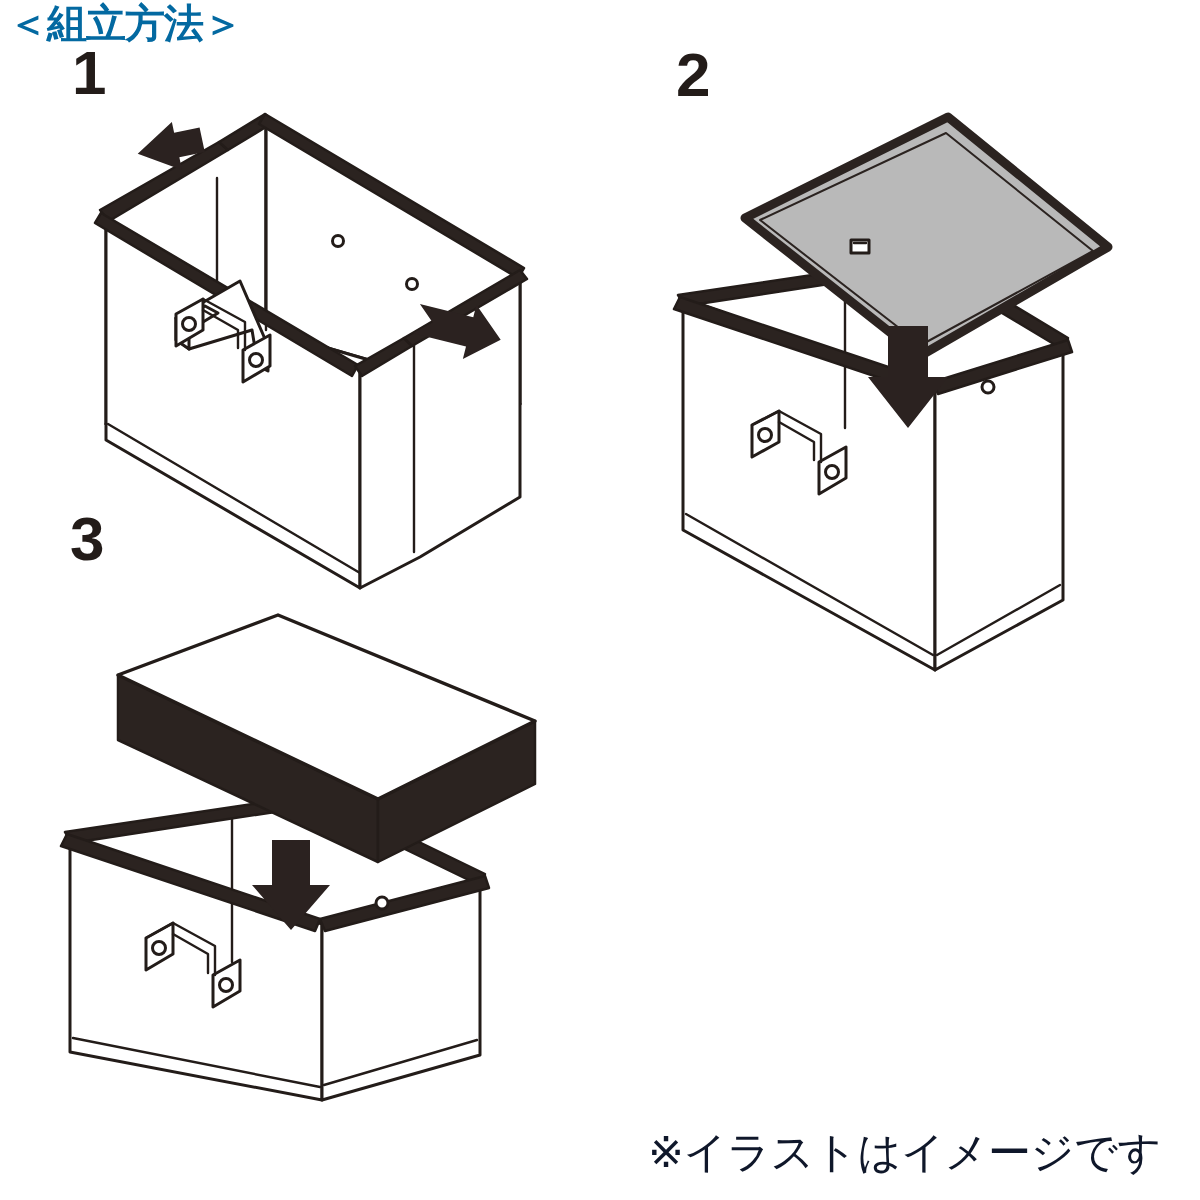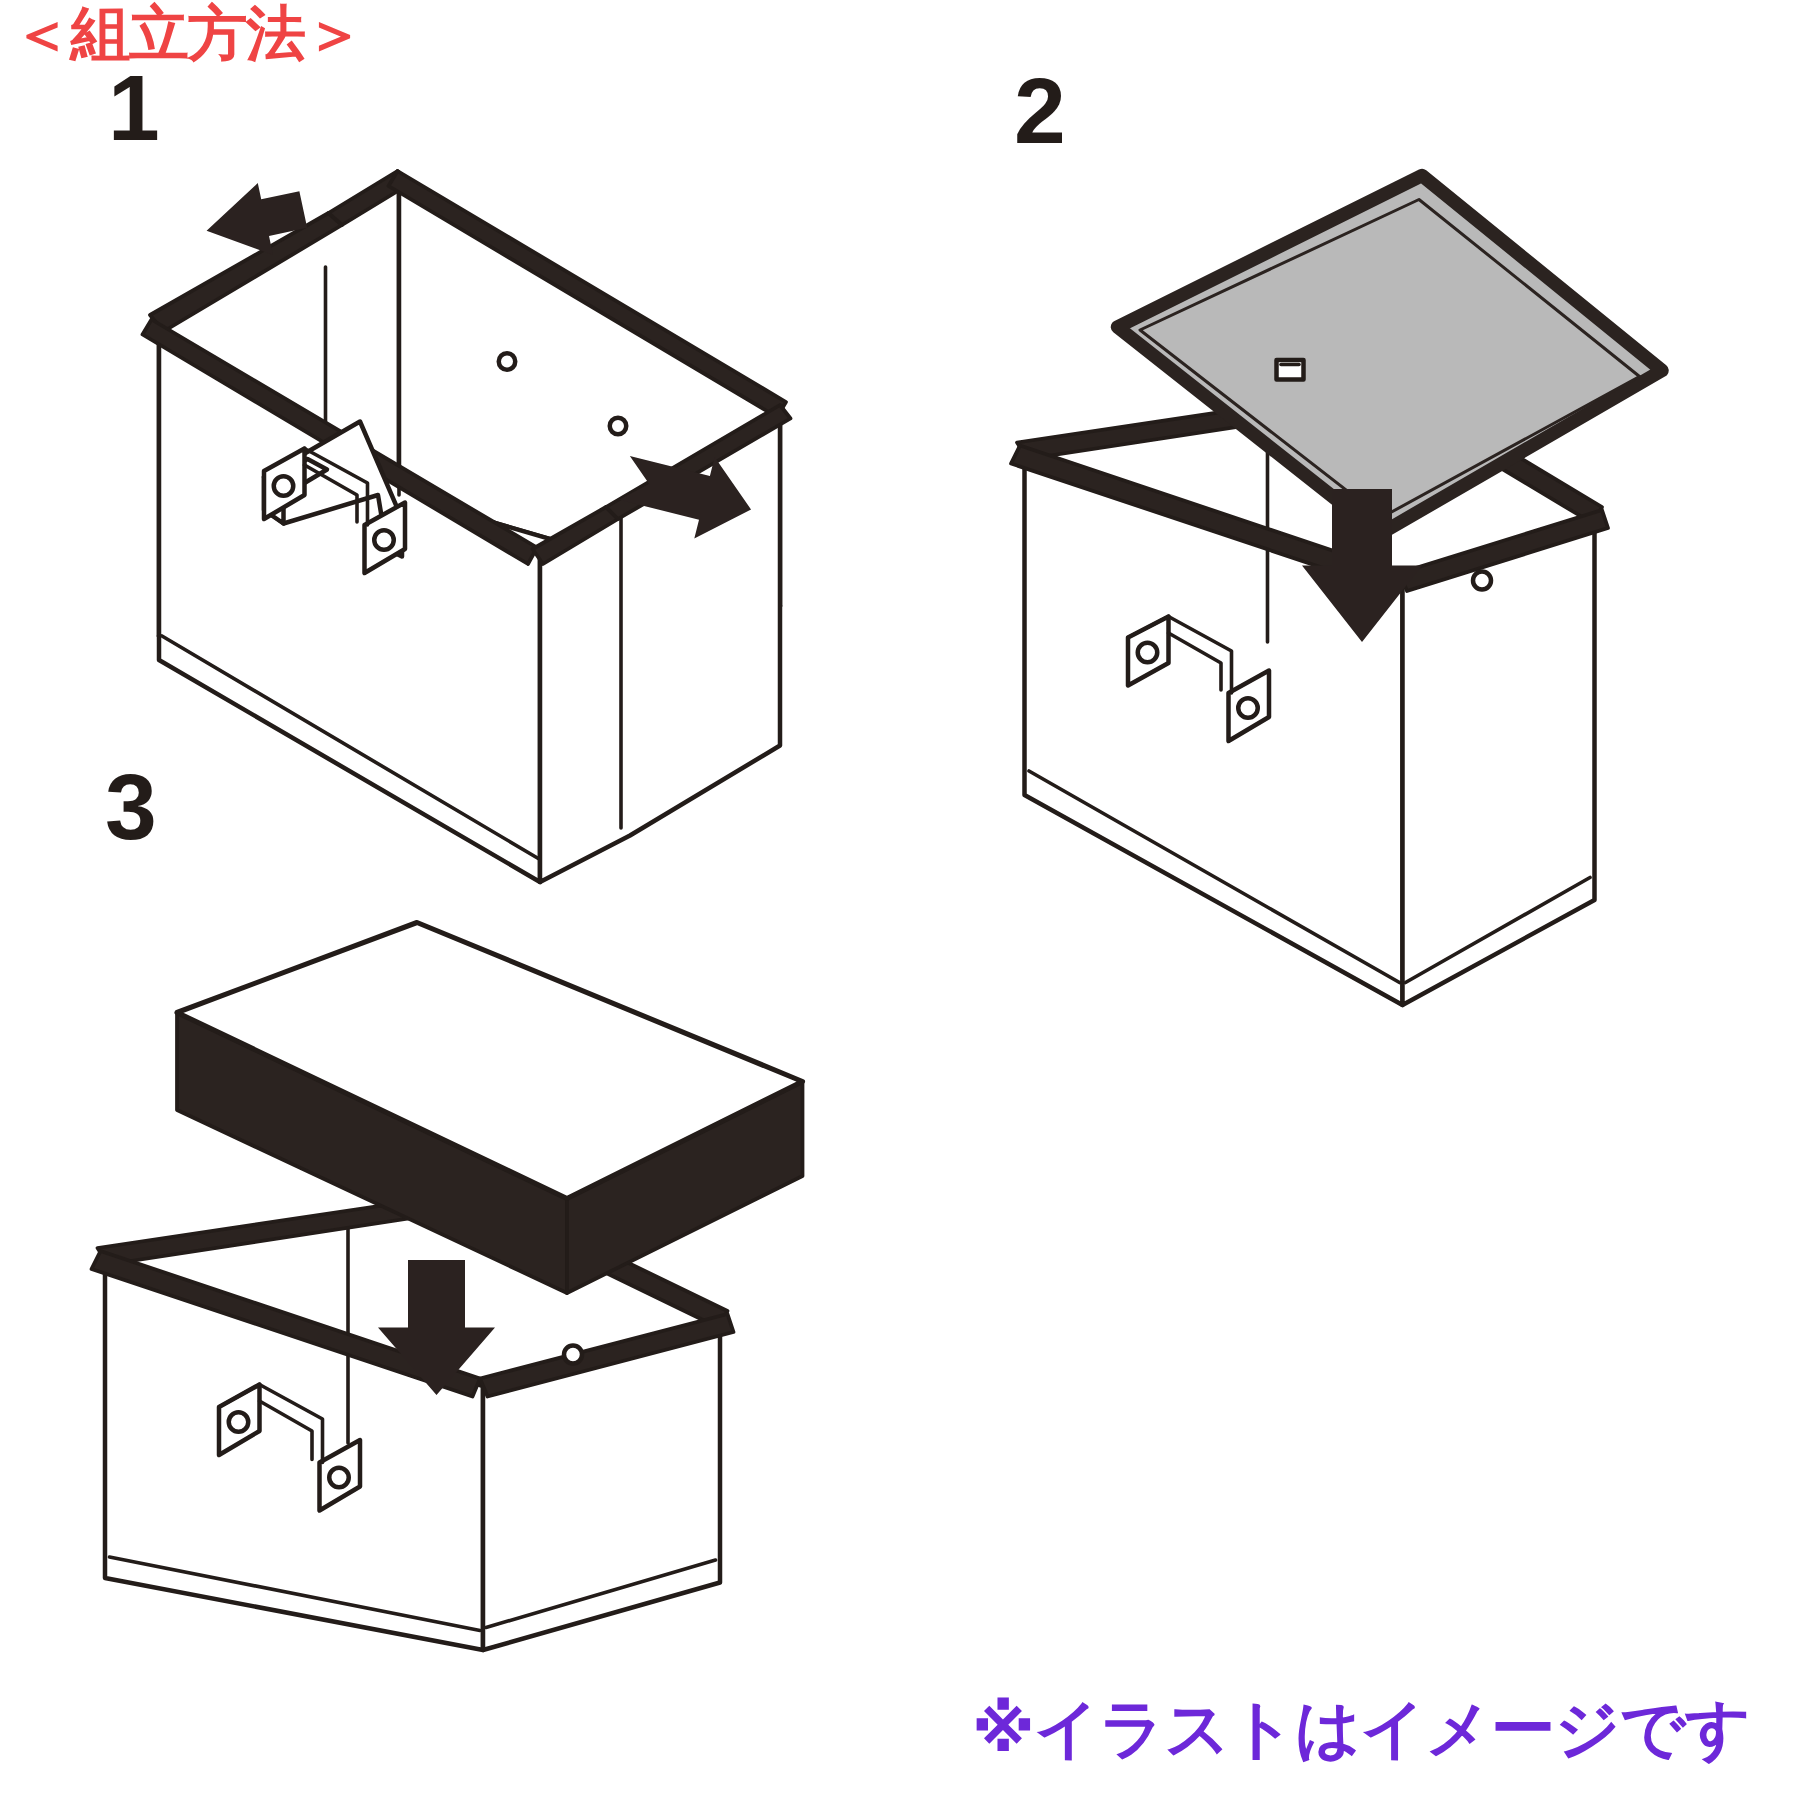--- a/index.html
+++ b/index.html
@@ -21,42 +21,42 @@
     width: 1200px;
     height: 1200px;
   }
   .title {
     position: absolute;
     left: 8px;
     top: 2px;
     font-size: 40px;
     font-weight: bold;
     letter-spacing: -1px;
-    color: #ef4444;
+    color: #0369a1;
     white-space: nowrap;
     line-height: 1.05;
   }
   .stepnum {
     position: absolute;
     font-size: 62px;
     font-weight: bold;
     color: #231c19;
     line-height: 1;
     letter-spacing: 0;
   }
   #step-1-number { left: 72px; top: 42px; }
   #step-2-number { left: 676px; top: 44px; }
   #step-3-number { left: 70px; top: 508px; }
   .footnote {
     position: absolute;
     left: 648px;
     top: 1124px;
     font-size: 43px;
-    font-weight: bold;
-    color: #6d28d9;
+    font-weight: normal;
+    color: #0f172a;
     white-space: nowrap;
     letter-spacing: -0.5px;
   }
   svg { display: block; }
   .art {
     position: absolute;
     left: 0; top: 0;
     width: 1200px;
     height: 1200px;
     pointer-events: none;

